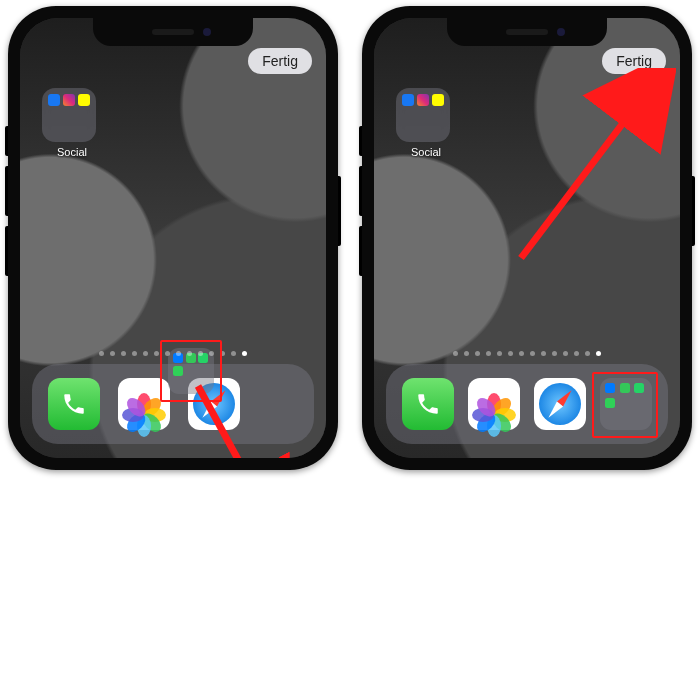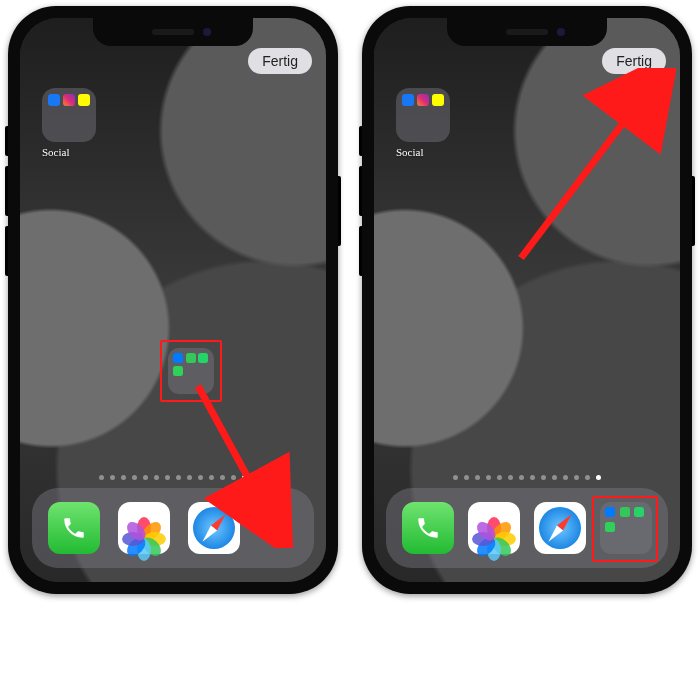--- a/index.html
+++ b/index.html
@@ -12,21 +12,21 @@
     overflow: hidden;
   }
   .phones {
     display: flex;
     justify-content: space-between;
     padding: 6px 8px;
     gap: 12px;
   }
   .phone {
     width: 330px;
-    height: 588px;
+    height: 464px;
     background: #0a0a0a;
     border-radius: 48px;
     position: relative;
     box-shadow: 0 2px 6px rgba(0,0,0,.4);
     padding: 12px;
   }
   .screen {
     width: 100%;
     height: 100%;
     border-radius: 38px;
@@ -75,23 +75,22 @@
     font-weight: 500;
     padding: 5px 14px;
     border-radius: 14px;
     z-index: 6;
   }
 
   .hs-folder {
     position: absolute;
     top: 70px; left: 22px;
     width: 60px;
-    text-align: left;
+    text-align: center;
     z-index:4;
-    font-family:Liberation Serif, serif;
   }
   .folder-icon {
     width: 54px; height: 54px;
     background: rgba(120,120,130,.45);
     backdrop-filter: blur(4px);
     border-radius: 13px;
     padding: 6px;
     display: grid;
     grid-template-columns: repeat(3,1fr);
     grid-template-rows: repeat(3,1fr);

